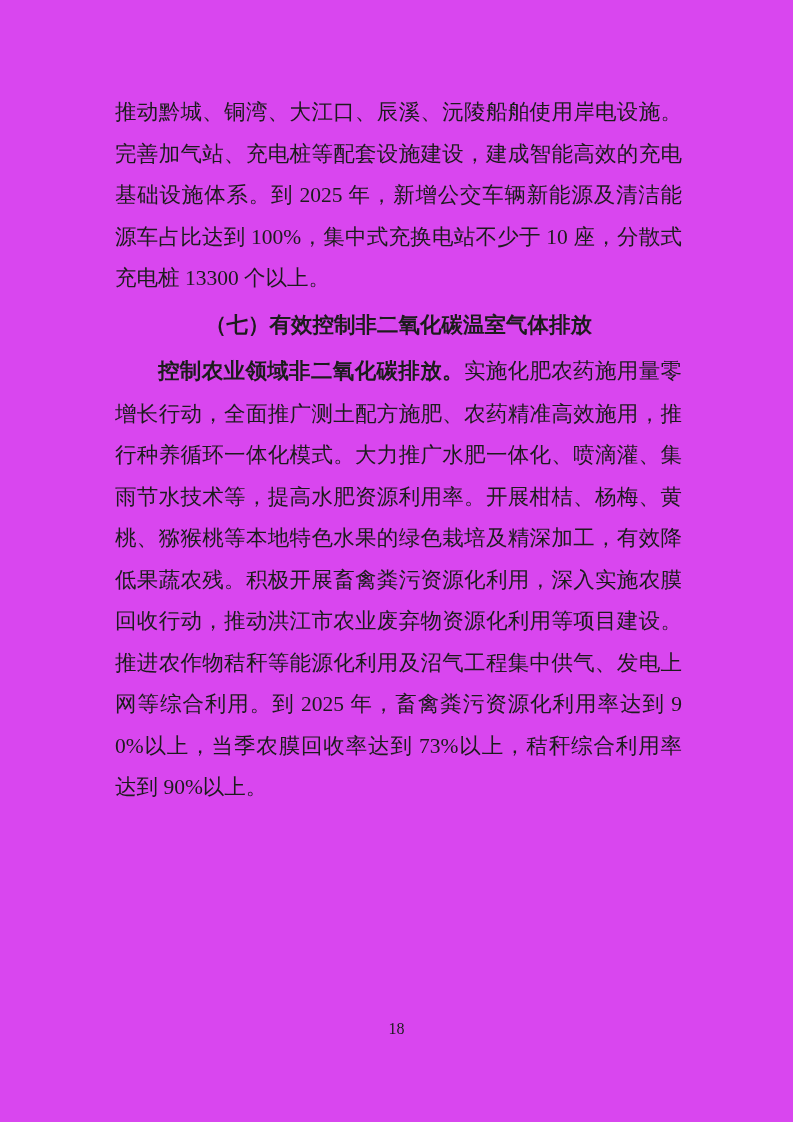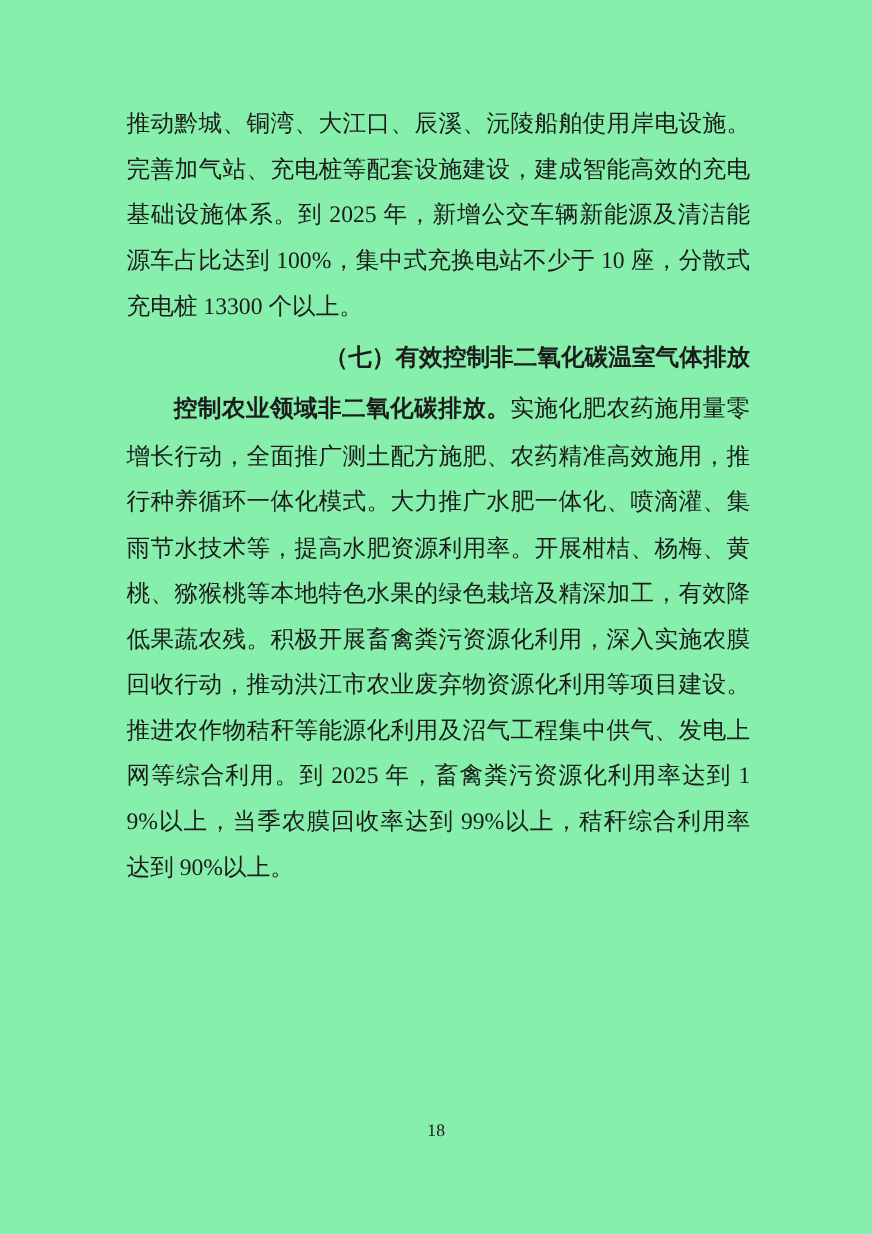--- a/index.html
+++ b/index.html
@@ -4,21 +4,21 @@
 <style>
   html, body {
     margin: 0;
     padding: 0;
     background: #ffffff;
   }
   .page {
     position: relative;
     width: 793px;
     height: 1122px;
-    background: #86efac;
+    background: #d946ef;
     overflow: hidden;
     font-family: "Liberation Serif", "DejaVu Serif", serif;
     color: #1c1c1c;
     box-sizing: border-box;
   }
   .content {
     position: absolute;
     left: 115px;
     top: 92px;
     width: 567px;
@@ -28,21 +28,21 @@
   }
   .para {
     margin: 0;
     word-break: break-all;
   }
   .heading {
     margin: 5px 0;
     font-size: 21.5px;
     line-height: 41.5px;
     font-weight: 700;
-    text-align: right;
+    text-align: center;
   }
   .indent {
     text-indent: 43px;
   }
   .lead {
     font-weight: 700;
     font-family: Liberation Mono, monospace;
   }
   .page-number {
     position: absolute;
@@ -58,19 +58,19 @@
 </head>
 <body>
 
 <div class="page">
   <div class="content">
 
     <p class="para">推动黔城、铜湾、大江口、辰溪、沅陵船舶使用岸电设施。完善加气站、充电桩等配套设施建设，建成智能高效的充电基础设施体系。到 2025 年，新增公交车辆新能源及清洁能源车占比达到 100%，集中式充换电站不少于 10 座，分散式充电桩 13300 个以上。</p>
 
     <h3 class="heading">（七）有效控制非二氧化碳温室气体排放</h3>
 
-    <p class="para indent"><span class="lead">控制农业领域非二氧化碳排放。</span><span>实施化肥农药施用量零增长行动，全面推广测土配方施肥、农药精准高效施用，推行种养循环一体化模式。大力推广水肥一体化、喷滴灌、集雨节水技术等，提高水肥资源利用率。开展柑桔、杨梅、黄桃、猕猴桃等本地特色水果的绿色栽培及精深加工，有效降低果蔬农残。积极开展畜禽粪污资源化利用，深入实施农膜回收行动，推动洪江市农业废弃物资源化利用等项目建设。推进农作物秸秆等能源化利用及沼气工程集中供气、发电上网等综合利用。到 2025 年，畜禽粪污资源化利用率达到 19%以上，当季农膜回收率达到 99%以上，秸秆综合利用率达到 90%以上。</span></p>
+    <p class="para indent"><span class="lead">控制农业领域非二氧化碳排放。</span><span>实施化肥农药施用量零增长行动，全面推广测土配方施肥、农药精准高效施用，推行种养循环一体化模式。大力推广水肥一体化、喷滴灌、集雨节水技术等，提高水肥资源利用率。开展柑桔、杨梅、黄桃、猕猴桃等本地特色水果的绿色栽培及精深加工，有效降低果蔬农残。积极开展畜禽粪污资源化利用，深入实施农膜回收行动，推动洪江市农业废弃物资源化利用等项目建设。推进农作物秸秆等能源化利用及沼气工程集中供气、发电上网等综合利用。到 2025 年，畜禽粪污资源化利用率达到 90%以上，当季农膜回收率达到 73%以上，秸秆综合利用率达到 90%以上。</span></p>
 
 
   </div>
 
   <div class="page-number">18</div>
 </div>
 
 </body></html>

